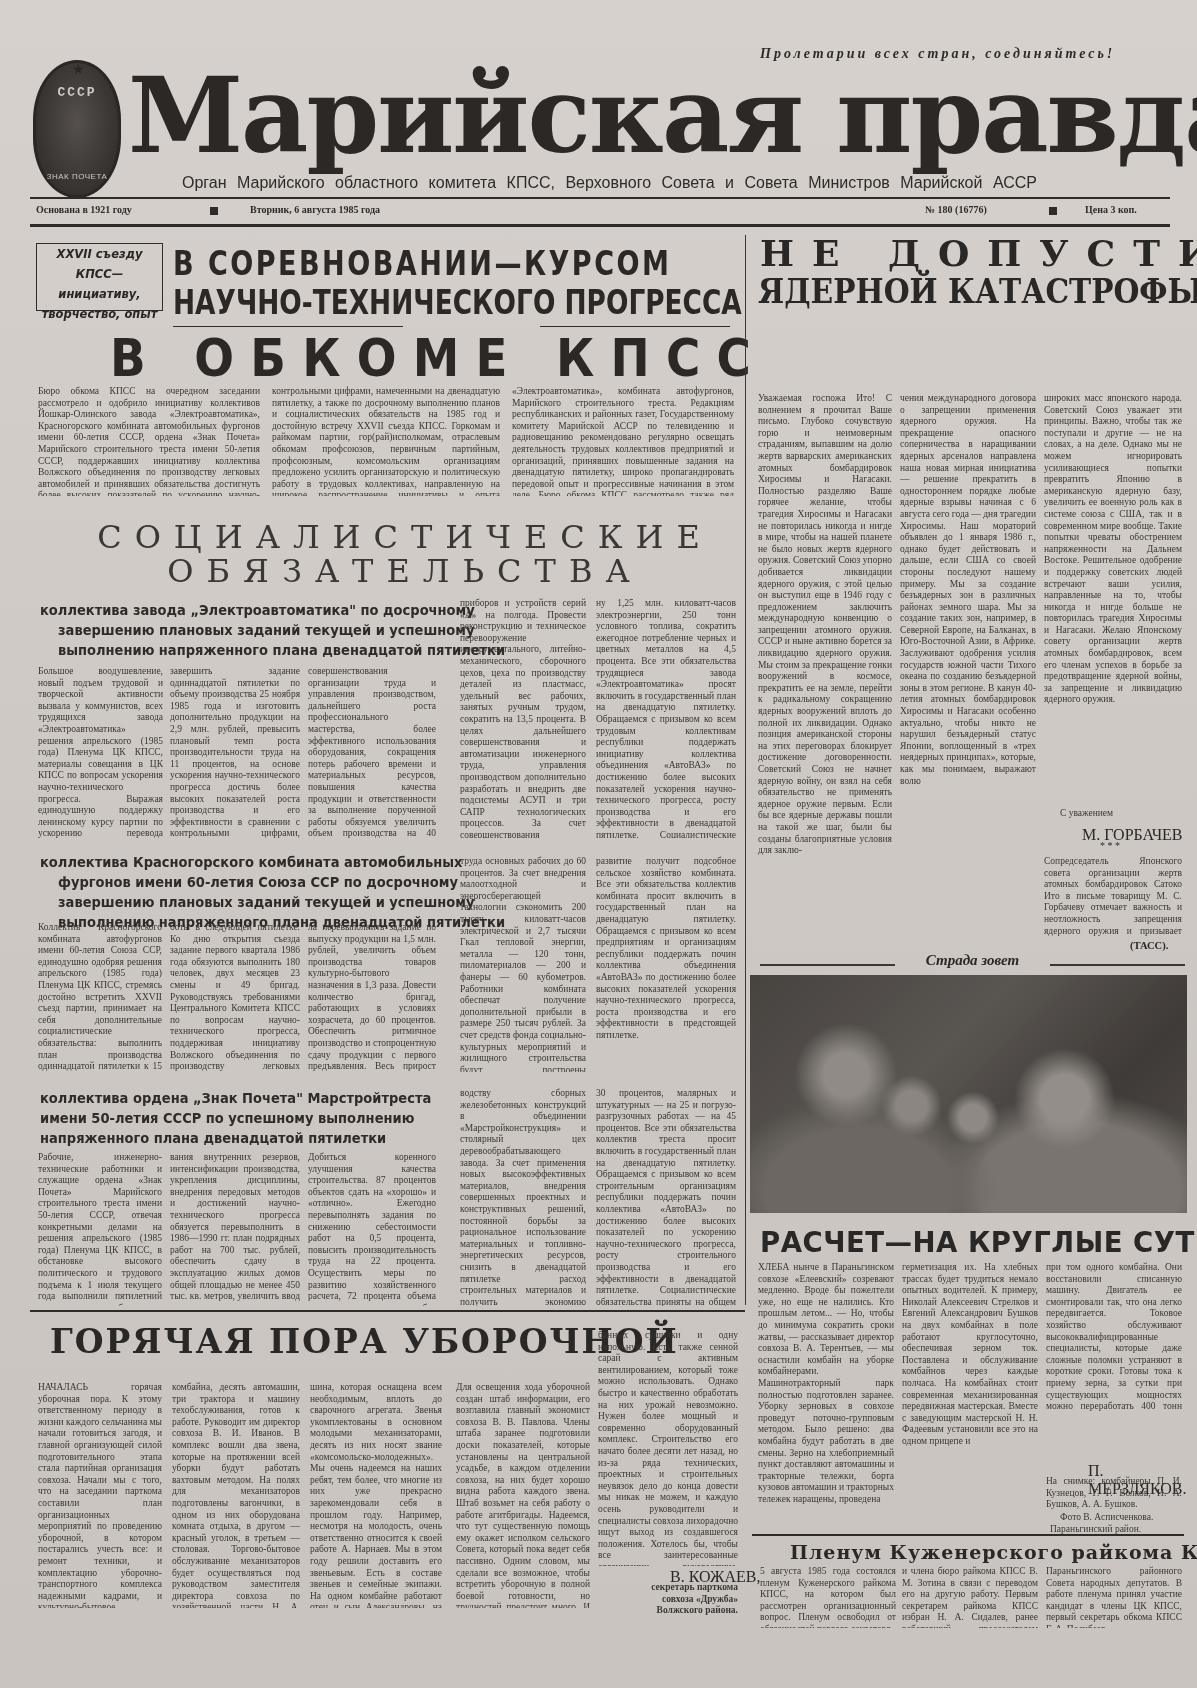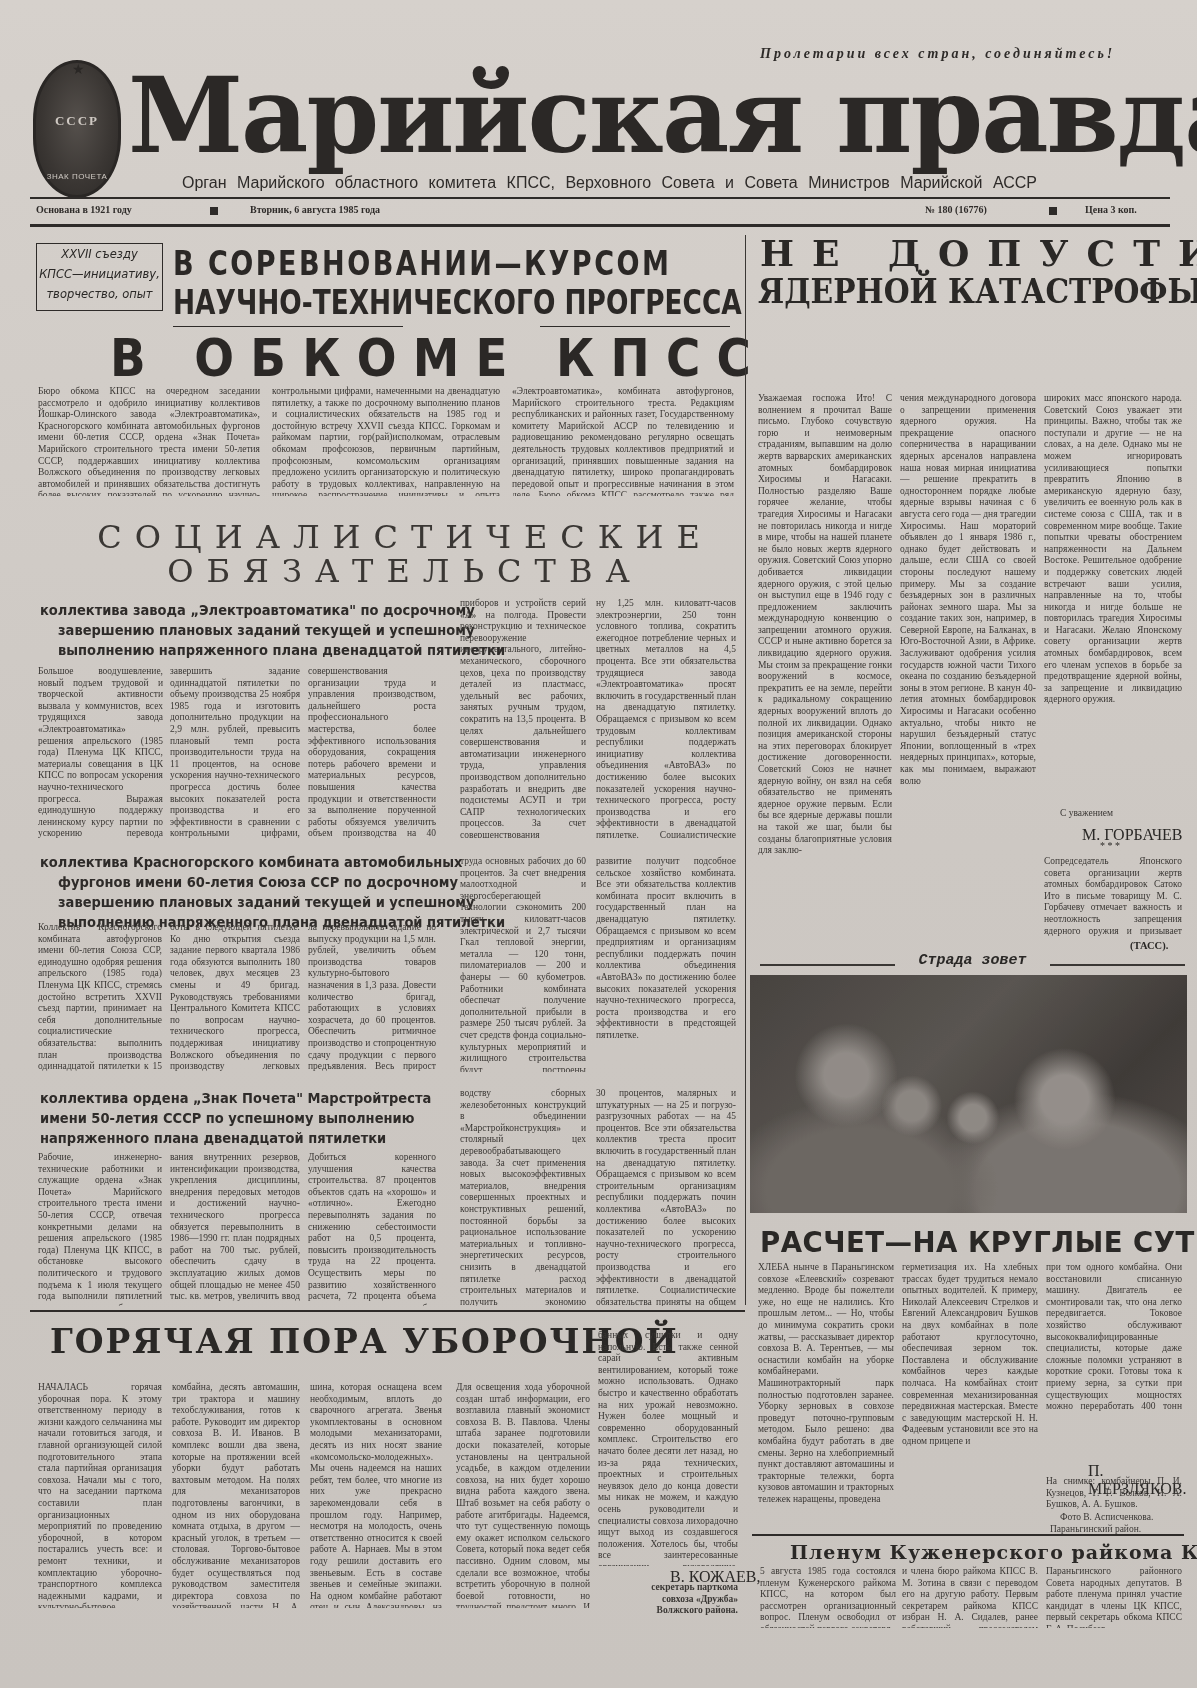--- a/index.html
+++ b/index.html
@@ -7,41 +7,41 @@
   .page{position:absolute;left:0;top:0;width:1197px;height:1688px;background:linear-gradient(180deg,#d6d1cc 0%,#cdc8c3 50%,#c9c4bf 100%);}
   .abs{position:absolute;}
   .body-text{font-size:9.5px;line-height:11.6px;text-align:justify;color:#3a3734;}
   .col{position:absolute;overflow:hidden;}
   .rule{position:absolute;background:#2e2b29;}
   .vrule{position:absolute;width:1px;background:#3a3734;}
   
   .emblem{left:33px;top:60px;width:88px;height:138px;border-radius:44px/60px;background:radial-gradient(ellipse at 50% 45%,#55504c 0%,#3a3633 60%,#2b2826 100%);border:3px solid #2a2725;box-sizing:border-box;}
   .emblem .star{position:absolute;left:36px;top:-2px;color:#2a2725;font-size:14px;}
   .emblem .lbl{position:absolute;bottom:14px;left:0;width:100%;text-align:center;color:#cfc9c3;font-family:"Liberation Sans",sans-serif;font-size:8px;letter-spacing:0.5px;}
-  .emblem .sscp{position:absolute;top:22px;left:0;width:100%;text-align:center;color:#cfc9c3;font-family:Liberation Serif, serif;font-size:13px;font-weight:bold;letter-spacing:2px;margin-top:28px;}
+  .emblem .sscp{position:absolute;top:22px;left:0;width:100%;text-align:center;color:#cfc9c3;font-family:Liberation Mono, monospace;font-size:13px;font-weight:bold;letter-spacing:2px;}
   .title{left:128px;top:66px;font-family:"DejaVu Serif",serif;font-weight:900;font-size:104px;line-height:100px;letter-spacing:-2px;color:#2b2826;transform:scaleX(1.0);transform-origin:left top;white-space:nowrap;}
   .slogan{left:760px;top:46px;font-style:italic;font-weight:bold;font-size:14px;letter-spacing:3px;color:#2e2b29;}
   .organ{left:182px;top:174px;font-family:"Liberation Sans",sans-serif;font-size:16px;word-spacing:6px;color:#2e2b29;white-space:nowrap;}
   .dateline{top:204px;font-size:10px;font-weight:bold;color:#2e2b29;white-space:nowrap;}
   .sq{display:inline-block;width:8px;height:8px;background:#2e2b29;}
   
-  .boxhead{left:36px;top:243px;width:125px;height:66px;border:1px solid #2e2b29;font-style:italic;font-weight:normal;font-size:11.5px;line-height:20px;text-align:center;font-family:"DejaVu Sans",sans-serif;}
+  .boxhead{left:36px;top:243px;width:125px;height:66px;border:1px solid #2e2b29;font-style:italic;font-weight:bold;font-size:11.5px;line-height:20px;text-align:center;font-family:"DejaVu Sans",sans-serif;}
   .cond{font-family:"DejaVu Sans",sans-serif;font-weight:bold;color:#2b2826;white-space:nowrap;transform-origin:left top;}
   .h-sor1{left:173px;top:244px;font-size:33px;letter-spacing:3px;transform:scaleX(0.82);}
   .h-sor2{left:173px;top:283px;font-size:33px;letter-spacing:0px;transform:scaleX(0.8);}
   .h-obkom{left:110px;top:328px;font-size:52px;letter-spacing:18px;transform:scaleX(0.9);font-weight:900;}
   .h-nedop1{left:760px;top:232px;font-family:"DejaVu Serif",serif;font-weight:bold;font-size:36px;letter-spacing:18px;white-space:nowrap;}
   .h-nedop2{left:758px;top:272px;font-family:"DejaVu Serif",serif;font-weight:bold;font-size:33px;white-space:nowrap;transform:scaleX(0.9);transform-origin:left top;}
   .h-otvet{left:770px;top:318px;width:410px;text-align:center;font-family:"DejaVu Serif",serif;font-weight:bold;font-size:17.5px;line-height:24px;}
   .h-soc{left:80px;top:520px;width:650px;text-align:center;font-family:"DejaVu Serif",serif;font-size:32px;letter-spacing:13px;line-height:34px;color:#3a3734;}
   .subhead{font-family:"DejaVu Sans",sans-serif;font-weight:bold;font-size:14.5px;line-height:20px;color:#2e2b29;transform:scaleX(0.9);transform-origin:left top;white-space:nowrap;}
   .h-gor{left:50px;top:1322px;font-family:"DejaVu Serif",serif;font-weight:bold;font-size:33px;letter-spacing:2px;white-space:nowrap;}
   .h-rasch{left:760px;top:1225px;font-family:"DejaVu Sans",sans-serif;font-weight:900;font-size:29px;letter-spacing:0.5px;white-space:nowrap;transform:scaleX(0.95);transform-origin:left top;}
   .h-plenum{left:790px;top:1541px;font-family:"DejaVu Serif",serif;font-weight:bold;font-size:19px;letter-spacing:1px;white-space:nowrap;}
-  .strada{left:760px;top:952px;width:425px;text-align:center;font-family:Liberation Mono, monospace;font-style:italic;font-weight:bold;font-size:15px;}
+  .strada{left:760px;top:952px;width:425px;text-align:center;font-family:Liberation Serif, serif;font-style:italic;font-weight:bold;font-size:15px;}
   .strada:before,.strada:after{content:"";position:absolute;top:12px;width:135px;height:2px;background:#3a3734;}
   .strada:before{left:0;} .strada:after{right:0;}
   .photo{left:750px;top:975px;width:437px;height:238px;background:
     radial-gradient(circle at 22% 42%,#8f8a86 0 6%,transparent 14%),
     radial-gradient(circle at 37% 55%,#8a8581 0 5%,transparent 10%),
     radial-gradient(circle at 51% 60%,#8d8884 0 5%,transparent 10%),
     radial-gradient(circle at 72% 52%,#928d89 0 7%,transparent 15%),
     radial-gradient(ellipse at 25% 90%,#6e6965 0 20%,transparent 30%),
     radial-gradient(ellipse at 75% 90%,#7a7571 0 22%,transparent 32%),
     linear-gradient(135deg,#4c4845 0%,#5d5955 40%,#45413e 70%,#55514d 100%);

